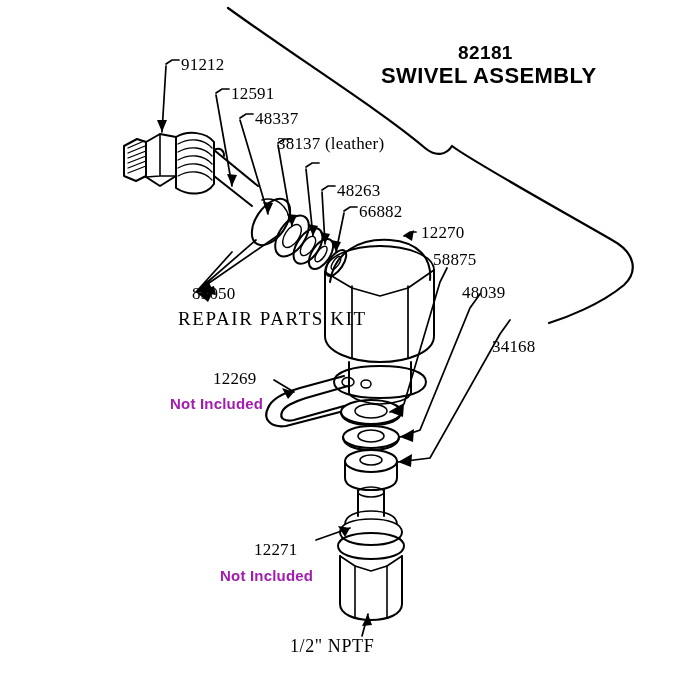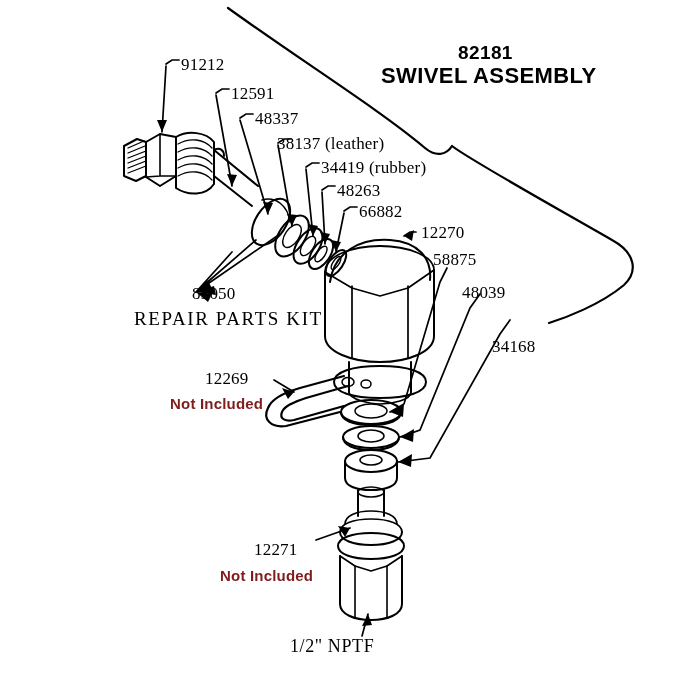--- a/index.html
+++ b/index.html
@@ -6,23 +6,23 @@
   body{width:700px;height:700px;overflow:hidden;
        font-family:"Liberation Serif",serif;}
   #sheet{position:relative;width:700px;height:700px;background:#ffffff;}
   svg{position:absolute;top:0;left:0;}
   .lbl{position:absolute;font-family:"Liberation Serif",serif;
        font-size:17px;color:#000;white-space:nowrap;letter-spacing:.2px;}
   .lbl-title{font-family:"Liberation Sans",sans-serif;font-weight:bold;
        font-size:19px;letter-spacing:.4px;}
   .lbl-title2{font-family:"Liberation Sans",sans-serif;font-weight:bold;
        font-size:22px;letter-spacing:.4px;}
-  .lbl-kit{font-size:19px;letter-spacing:1.6px;}
+  .lbl-kit{font-size:19px;letter-spacing:1.6px;margin-left:44px;}
   .lbl-ni{font-family:"Liberation Sans",sans-serif;font-weight:bold;
-       font-size:15px;color:#7f1d1d;letter-spacing:.2px;}
+       font-size:15px;color:#a21caf;letter-spacing:.2px;}
   .lbl-nptf{font-size:18px;letter-spacing:.6px;}
 </style>
 </head>
 <body>
 
 <div id="sheet">
 
   <svg width="700" height="700" viewBox="0 0 700 700">
     <g fill="none" stroke="#000" stroke-width="2" stroke-linecap="round" stroke-linejoin="round">
 
@@ -190,31 +190,30 @@
     </g>
   </svg>
 
   <div class="lbl lbl-title" style="left:458px;top:42px;">82181</div>
   <div class="lbl lbl-title2" style="left:381px;top:63px;">SWIVEL ASSEMBLY</div>
 
   <div class="lbl" style="left:181px;top:55px;">91212</div>
   <div class="lbl" style="left:231px;top:84px;">12591</div>
   <div class="lbl" style="left:255px;top:109px;">48337</div>
   <div class="lbl" style="left:277px;top:134px;">38137 (leather)</div>
-  <div class="lbl" style="left:321px;top:158px;">34419 (rubber)</div>
   <div class="lbl" style="left:337px;top:181px;">48263</div>
   <div class="lbl" style="left:359px;top:202px;">66882</div>
   <div class="lbl" style="left:421px;top:223px;">12270</div>
   <div class="lbl" style="left:433px;top:250px;">58875</div>
   <div class="lbl" style="left:462px;top:283px;">48039</div>
   <div class="lbl" style="left:492px;top:309px;margin-top:28px;">34168</div>
 
   <div class="lbl" style="left:192px;top:284px;">83050</div>
   <div class="lbl lbl-kit" style="left:134px;top:308px;">REPAIR PARTS KIT</div>
 
-  <div class="lbl" style="left:205px;top:369px;text-align:right;">12269</div>
+  <div class="lbl" style="left:213px;top:369px;text-align:right;">12269</div>
   <div class="lbl lbl-ni" style="left:170px;top:395px;">Not Included</div>
 
   <div class="lbl" style="left:254px;top:540px;text-align:right;">12271</div>
   <div class="lbl lbl-ni" style="left:220px;top:567px;">Not Included</div>
 
   <div class="lbl lbl-nptf" style="left:290px;top:636px;">1/2" NPTF</div>
 </div>
 
 </body></html>

